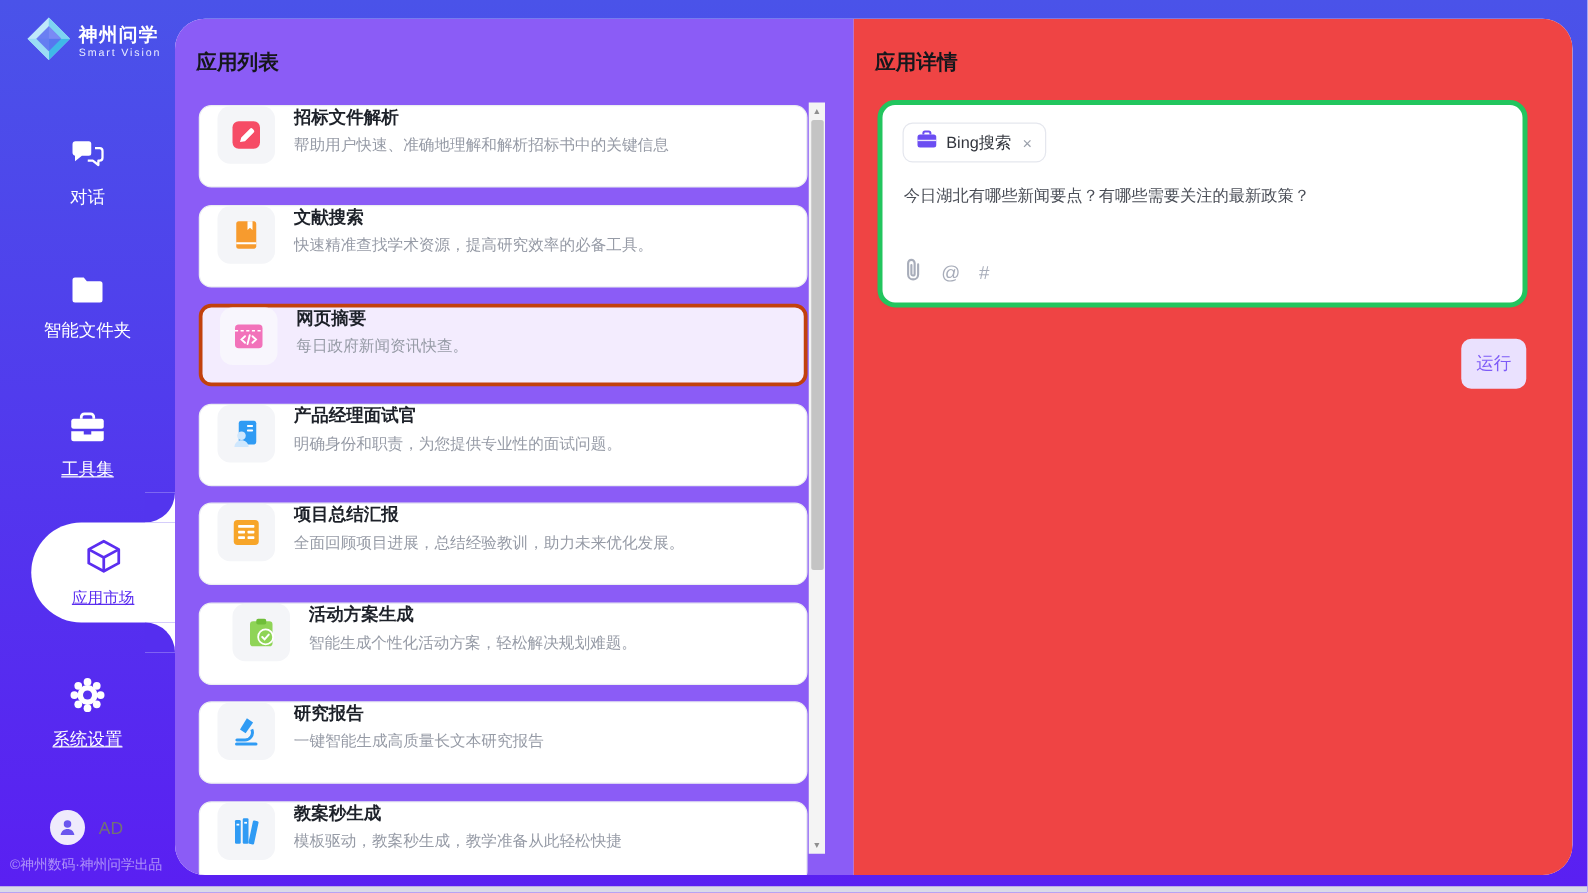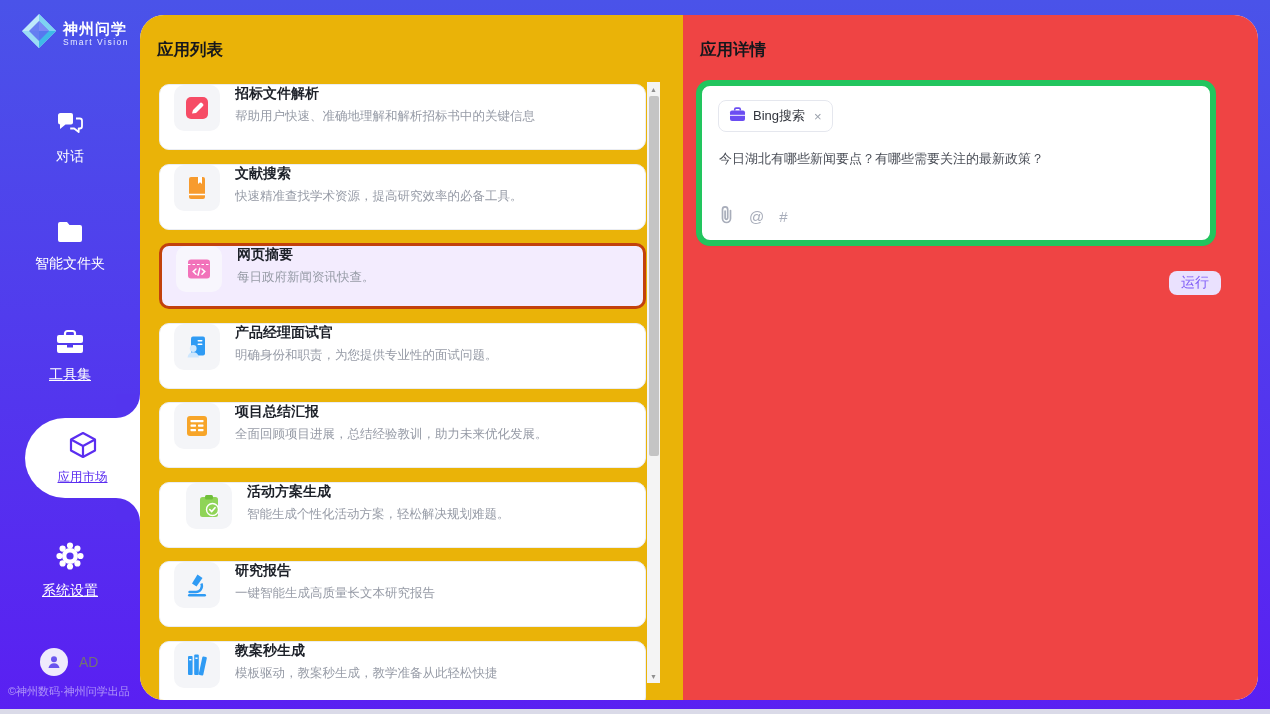--- a/index.html
+++ b/index.html
@@ -30,21 +30,21 @@
   .curve-bottom .in{width:100%;height:100%;background:#552eef;border-top-right-radius:24px;}
 
   .avatar-row{position:absolute;left:40px;top:648px;display:flex;align-items:center;gap:11px;cursor:pointer;}
   .avatar-circle{width:28px;height:28px;border-radius:50%;background:#efeafc;display:flex;align-items:center;justify-content:center;}
   .avatar-name{color:#737373;font-size:14px;}
   .copyright{position:absolute;left:8px;top:684px;width:132px;color:rgba(255,255,255,.5);font-size:11px;white-space:nowrap;}
 
   
   .panel{position:absolute;left:140px;top:15px;width:1118px;height:685px;background:#fff;
          border-radius:24px;overflow:hidden;display:flex;z-index:1;}
-  .left-pane{width:543px;position:relative;background:#eab308;}
+  .left-pane{width:543px;position:relative;background:#8b5cf6;}
   .right-pane{flex:1;position:relative;background:#ef4444;}
   .pane-title{position:absolute;left:17px;top:24px;font-size:16.5px;font-weight:700;color:#15171c;}
 
   
   .card{position:absolute;left:19px;width:487px;height:66px;border:1px solid #ebedf2;border-radius:10px;
         background:#fff;box-sizing:border-box;display:flex;padding:0 14px;gap:15px;cursor:pointer;}
   .card.selected{background:#f3ecfe;border:3px solid #c2410c;}
   .c0{top:69px;} .c1{top:149px;} .c2{top:228px;} .c3{top:308px;} .c4{top:387px;} .c5{top:467px;padding-left:26px;} .c6{top:546px;} .c7{top:626px;}
   .app-icon-box{width:46px;height:46px;border-radius:10px;background:#f4f5f8;display:flex;align-items:center;justify-content:center;flex:none;}
   .card.selected .app-icon-box{background:#f8f6fd;}
@@ -53,30 +53,30 @@
   .card-desc{font-size:12.5px;color:#969ba6;white-space:nowrap;}
 
   
   .scrollbar{position:absolute;left:507px;top:67px;width:13px;height:601px;background:#f4f4f4;}
   .sb-btn{position:absolute;left:0;width:13px;height:14px;display:flex;align-items:center;justify-content:center;
           color:#8f8f8f;font-size:7px;cursor:pointer;}
   .sb-up{top:0;} .sb-down{bottom:0;}
   .sb-thumb{position:absolute;left:1.5px;top:14px;width:10px;height:360px;background:#c4c4c4;border-radius:2px;cursor:pointer;}
 
   
-  .composer{position:absolute;left:13px;top:65px;width:520px;height:166px;background:#fff;border:6px solid #22c55e;
+  .composer{position:absolute;left:19px;top:65px;width:520px;height:166px;background:#fff;border:4px solid #22c55e;
             border-radius:14px;box-sizing:border-box;box-shadow:0 1px 2px rgba(0,0,0,.03);}
   .tool-tag{position:absolute;left:16px;top:14px;height:32px;display:inline-flex;align-items:center;gap:7px;
             padding:0 10px;border:1px solid #e5e7ee;border-radius:8px;background:#fff;box-sizing:border-box;}
   .tool-tag .t-lbl{font-size:13px;color:#31343c;}
   .tool-tag .t-close{font-size:13px;color:#9aa0ab;cursor:pointer;margin-left:2px;}
   .prompt{position:absolute;left:17px;top:64px;width:480px;font-size:13px;color:#4a4e57;line-height:18px;cursor:text;}
   .composer-icons{position:absolute;left:17px;bottom:12px;display:flex;align-items:center;gap:15px;color:#a8adba;}
   .composer-icons .glyph{font-size:15px;line-height:15px;cursor:pointer;}
-  .run-btn{position:absolute;right:37px;top:256px;min-width:51px;height:24px;border-radius:8px;background:#eae1fe;
+  .run-btn{position:absolute;right:37px;top:256px;min-width:51px;height:40px;border-radius:8px;background:#eae1fe;
            color:#7e5bf7;font-size:14px;display:flex;align-items:center;justify-content:center;cursor:pointer;padding:0 12px;box-sizing:border-box;}
 </style>
 </head>
 <body>
 
 <div class="sidebar">
 
   <div class="logo">
     <span>
       <svg width="38" height="38" viewBox="0 0 38 38">

